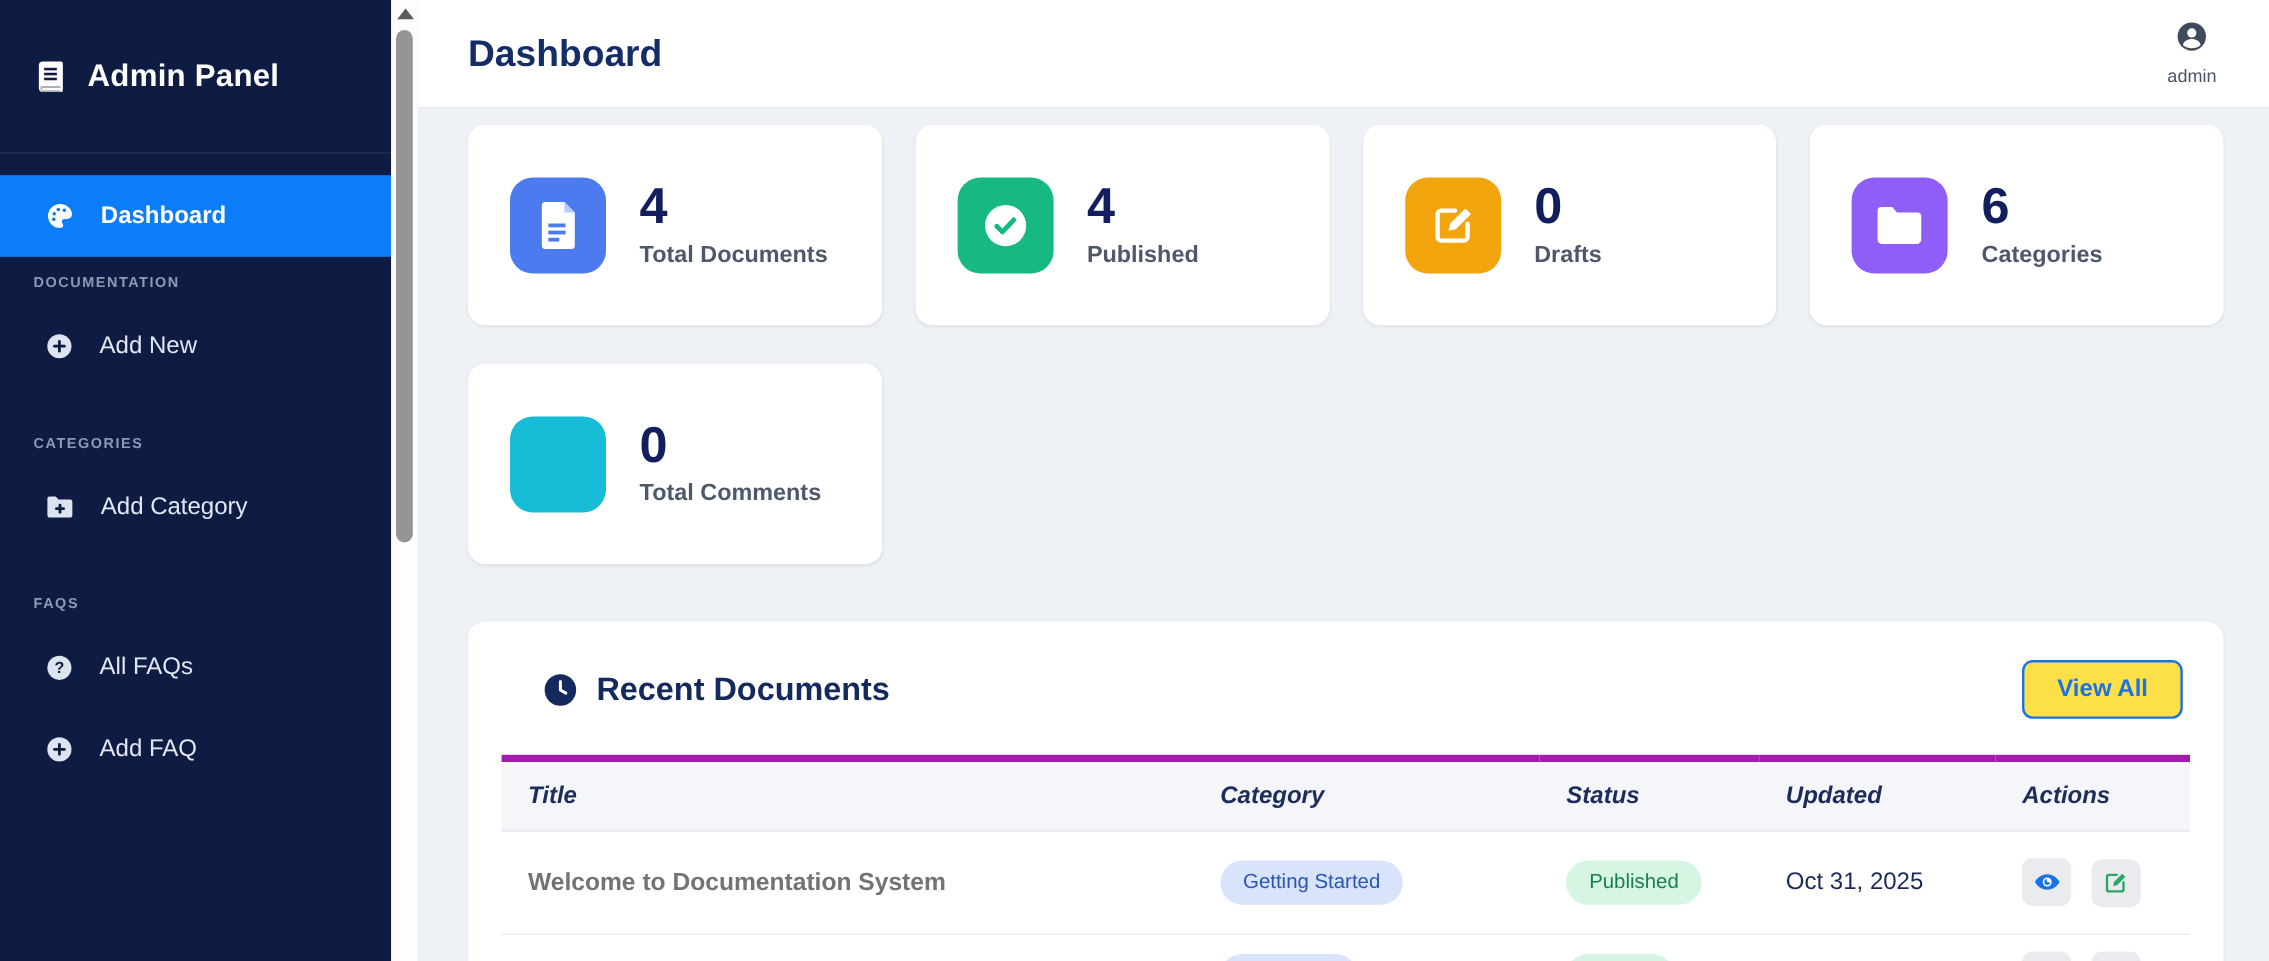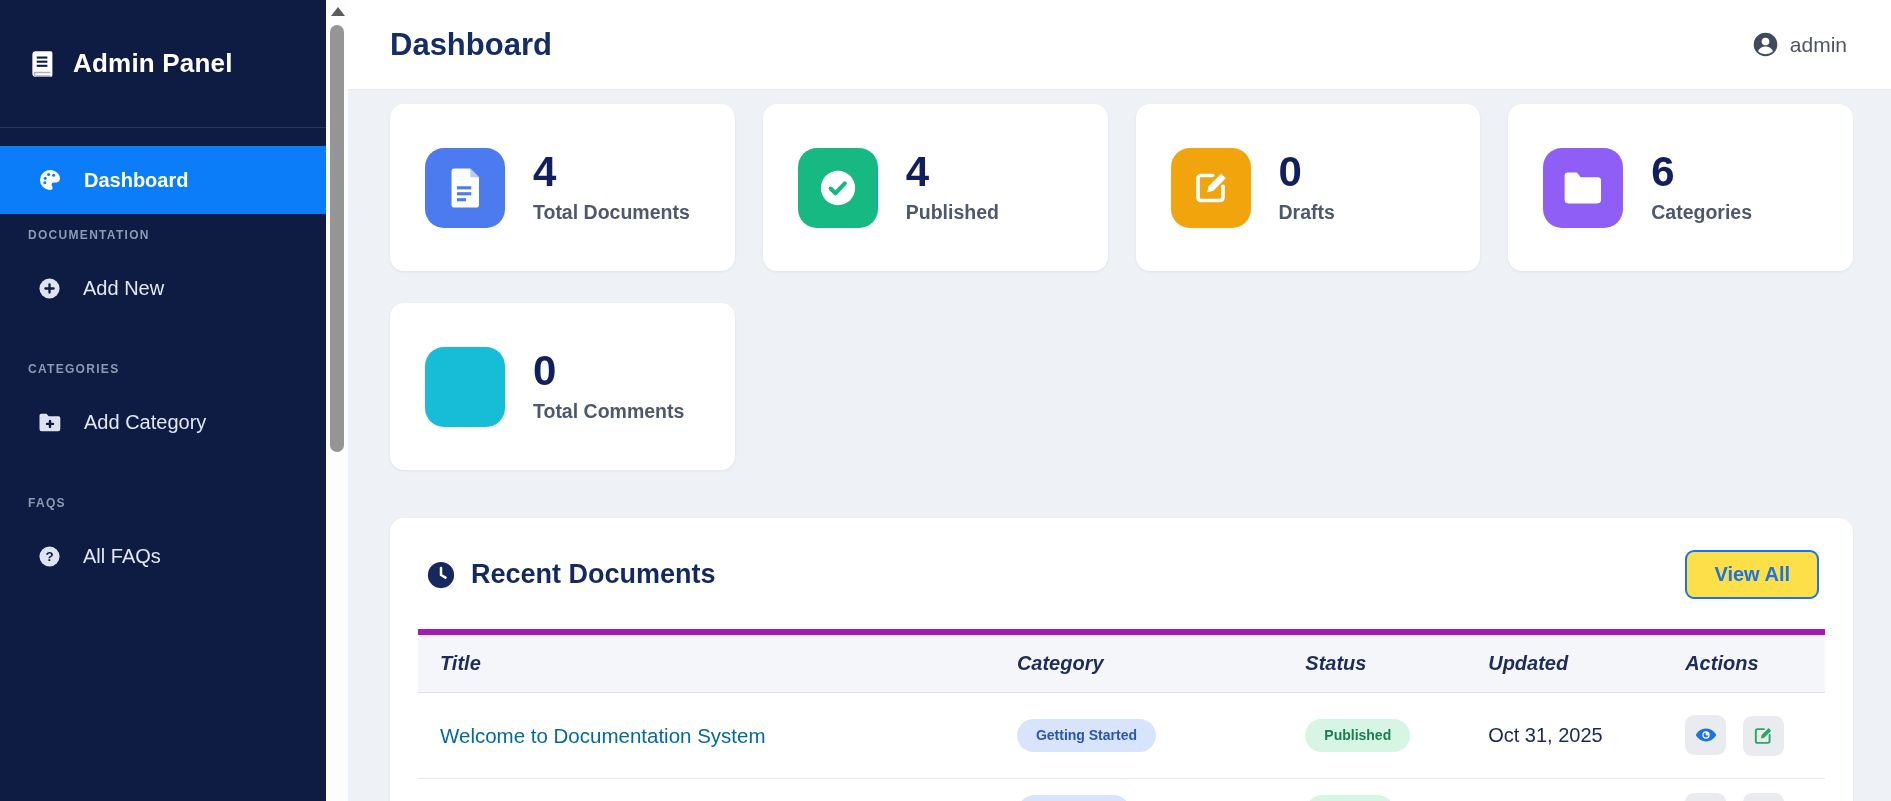--- a/index.html
+++ b/index.html
@@ -44,21 +44,21 @@
     background:#959595; border-radius:8px;
   }
   
   .main { flex:1; display:flex; flex-direction:column; background:#eef1f5; min-width:0; }
   .main-header {
     height:90px; background:#ffffff; border-bottom:1px solid #e7eaf0;
     display:flex; align-items:center; justify-content:space-between;
     padding:0 44px 0 42px; flex-shrink:0;
   }
   .page-title { font-size:31px; font-weight:700; color:#142d68; }
-  .user-chip { display:flex; align-items:center; gap:11px; font-size:21px; color:#4b5563; cursor:pointer; }
+  .user-chip { display:flex; align-items:center; gap:11px; font-size:15px; color:#4b5563; cursor:pointer;flex-direction:column; }
   .content { padding:14px 38px 0 42px; }
   
   .stat-grid { display:grid; grid-template-columns:repeat(4,1fr); gap:32px 28px; }
   .stat-card {
     background:#fff; border-radius:14px; height:167px;
     box-shadow:0 1px 3px rgba(16,24,40,.07);
     display:flex; align-items:center; gap:28px; padding:0 30px 0 35px;
   }
   .stat-tile {
     width:80px; height:80px; border-radius:19px; flex-shrink:0;
@@ -72,43 +72,43 @@
   .stat-meta { display:flex; flex-direction:column; }
   .stat-value { font-size:42px; font-weight:700; color:#121f5e; line-height:1; }
   .stat-label { font-size:19.5px; color:#4d586c; margin-top:8px;font-weight:bold; }
   
   .recent-card {
     margin-top:48px; background:#fff; border-radius:14px 14px 0 0;
     box-shadow:0 1px 3px rgba(16,24,40,.07); padding-bottom:40px;
   }
   .recent-header {
     display:flex; align-items:center; justify-content:space-between;
-    padding:32px 34px 30px 36px;
+    padding:32px 34px 30px 62px;
   }
   .recent-title-wrap { display:flex; align-items:center; gap:15px; }
   .recent-title { font-size:27px; font-weight:700; color:#14295e; }
   .view-all-btn {
     border:2px solid #1a73e8; color:#1a73e8; background:#fde047;
     border-radius:9px; padding:11px 27px; font-size:20px; font-weight:600;
     font-family:inherit; cursor:pointer;
   }
   .table-wrap { margin:0 28px; }
   table { width:100%; border-collapse:collapse; table-layout:fixed; }
   col.c-title { width:41%; } col.c-cat { width:20.5%; } col.c-status { width:13%; }
   col.c-upd { width:14%; } col.c-act { width:11.5%; }
   thead th {
     background:#f4f6f9; border-top:6px solid #a21caf; border-bottom:1px solid #dfe3e8;
     text-align:left; padding:17px 0 17px 22px; font-size:20px; font-weight:600; color:#1c2c5b;font-style:italic;
   }
   tbody td { padding:22px 0 22px 22px; border-bottom:1px solid #e7eaee; vertical-align:middle; }
   tbody tr.partial td { padding-top:14px; border-bottom:none; }
-  .doc-title { font-size:20.5px; font-weight:400; color:#0369a1; }
+  .doc-title { font-size:20.5px; font-weight:700; color:#737373; }
   .badge {
     display:inline-block; padding:7px 19px; border-radius:19px;
-    font-size:14px; font-weight:700; line-height:1.3;
+    font-size:17px; font-weight:400; line-height:1.3;
   }
   .badge-cat { background:#d8e4fb; color:#2c54b5; }
   .badge-pub { background:#d7f5e3; color:#17804e; }
   .badge.empty-cat { width:114px; height:36px; padding:0; }
   .badge.empty-pub { width:90px; height:36px; padding:0; }
   .updated-cell { font-size:20px; color:#19295a; }
   .action-btn {
     width:41px; height:40px; border:none; border-radius:9px; background:#e9ebee;
     display:inline-flex; align-items:center; justify-content:center;
     margin-right:12px; cursor:pointer;
@@ -178,20 +178,30 @@
     <div class="nav-item">
       <span class="icon">
         <svg width="23" height="23" viewBox="0 0 24 24">
           <circle cx="12" cy="12" r="10.5" fill="#dde3ef"></circle>
           <text x="12" y="16.8" text-anchor="middle" font-size="14" font-weight="bold" fill="#0e1c44" font-family="Liberation Sans, sans-serif">?</text>
         </svg>
       </span>
       <span>All FAQs</span>
     </div>
 
+    <div class="nav-item">
+      <span class="icon">
+        <svg width="23" height="23" viewBox="0 0 24 24">
+          <circle cx="12" cy="12" r="10.5" fill="#dde3ef"></circle>
+          <rect x="10.8" y="6.5" width="2.4" height="11" rx="1.2" fill="#0e1c44"></rect>
+          <rect x="6.5" y="10.8" width="11" height="2.4" rx="1.2" fill="#0e1c44"></rect>
+        </svg>
+      </span>
+      <span>Add FAQ</span>
+    </div>
   </nav>
 </aside>
 
 <div class="scroll-col">
   <div class="scroll-arrow-up"></div>
   <div class="scroll-thumb"></div>
 </div>
 
 <div class="main">
   <header class="main-header">

